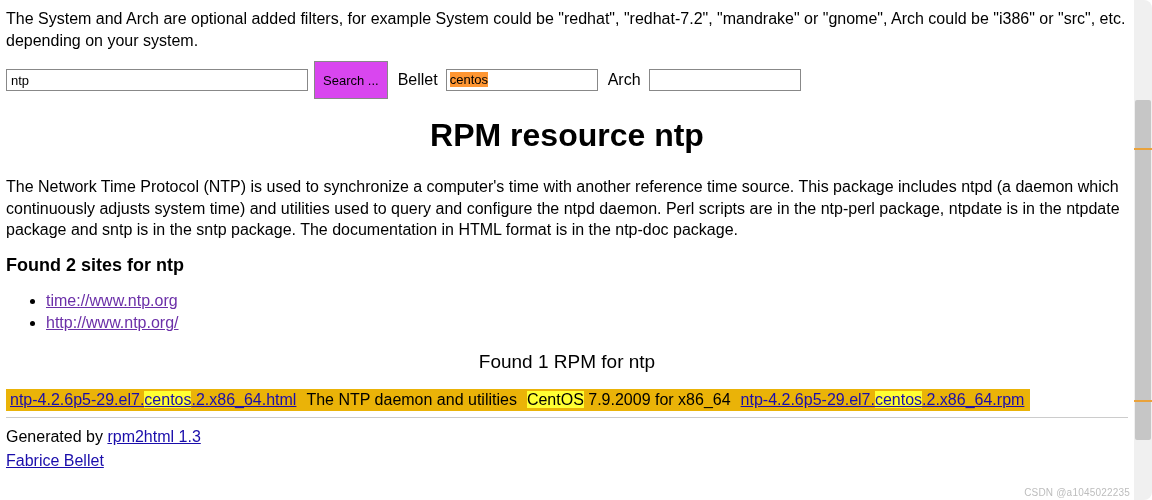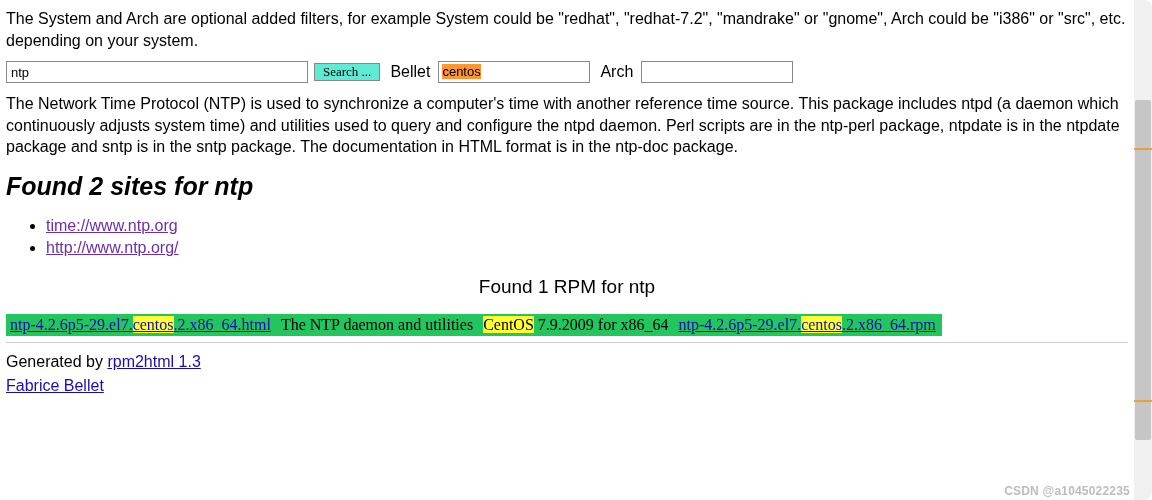--- a/index.html
+++ b/index.html
@@ -74,26 +74,25 @@
     padding: 8px 4px;
     font-size: 13px;
     font-family: Arial, sans-serif;
     box-sizing: border-box;
   }
   .q-input { width: 302px; }
   .sys-input { width: 152px; }
   .arch-input { width: 152px; }
   button.search {
     border: 1px solid #888;
-    background: #5eead4;
-    height: 18px;
+    background: #d946ef;
+    height: 38px;
     font-size: 13px;
     padding: 0 8px;
     cursor: pointer;
-    font-family: Liberation Serif, serif;
   }
   .lbl {
     font-size: 16px;
     margin: 0 2px 0 4px;
   }
   .sel-hl {
     background: #ff9632;
     color: #000;
   }
 
@@ -101,24 +100,23 @@
     text-align: center;
     font-size: 32px;
     font-weight: 700;
     margin: 18px 0 22px 0;
   }
   p.desc {
     margin: 0 0 14px 0;
     line-height: 1.35;
   }
   h2.found-sites {
-    font-size: 25px;
+    font-size: 18px;
     font-weight: 700;
     margin: 10px 0 14px 0;
-    font-style: italic;
   }
   ul.sites {
     margin: 0 0 18px 0;
     padding-left: 40px;
   }
   ul.sites li {
     line-height: 1.35;
   }
   a { color: #1a0dab; text-decoration: underline; }
   a.visited { color: #6b2fa8; }
@@ -137,40 +135,39 @@
     text-align: left;
     font-weight: 400;
     padding: 2px 6px 4px 4px;
     font-size: 16px;
   }
   table.rpm td {
     padding: 2px 6px 2px 4px;
     font-size: 16px;
     white-space: nowrap;
   }
-  .row-hl td { background: #22c55e; font-family: Liberation Serif, serif; }
+  .row-hl td { background: #eab308; }
   .kw-hl { background: #ffff33; }
 
   hr {
     border: none;
     border-top: 1px solid #ccc;
     margin: 6px 0 10px 0;
   }
   p.gen, p.auth {
     margin: 6px 0;
   }
   .watermark {
     position: absolute;
     right: 22px;
     bottom: 2px;
-    font-size: 12px;
+    font-size: 10px;
     color: #bdbdbd;
     font-family: Arial, sans-serif;
     letter-spacing: 0.2px;
-    font-weight: bold;
   }
 </style>
 </head>
 <body>
 
 <div class="viewport">
   <div class="page">
 
     <p class="intro">The System and Arch are optional added filters, for example System could be "redhat", "redhat-7.2", "mandrake" or "gnome", Arch could be "i386" or "src", etc. depending on your system.</p>
 
@@ -179,20 +176,21 @@
       <button class="search">Search ...</button>
       <span class="lbl">Bellet</span>
       <span style="position:relative; display:inline-block;">
         <input type="text" class="sys-input" style="">
         <span class="sel-hl" style="position:absolute; left:4px; top:3px; font-size:13px; font-family:Arial;">centos</span>
       </span>
       <span class="lbl">Arch</span>
       <input type="text" class="arch-input" value="" style="">
     </div>
 
+    <h1 class="title">RPM resource ntp</h1>
 
     <p class="desc">The Network Time Protocol (NTP) is used to synchronize a computer's time with another reference time source. This package includes ntpd (a daemon which continuously adjusts system time) and utilities used to query and configure the ntpd daemon. Perl scripts are in the ntp-perl package, ntpdate is in the ntpdate package and sntp is in the sntp package. The documentation in HTML format is in the ntp-doc package.</p>
 
     <h2 class="found-sites">Found 2 sites for ntp</h2>
 
     <ul class="sites">
       <li><a href="#" class="visited">time://www.ntp.org</a></li>
       <li><a href="#" class="visited">http://www.ntp.org/</a></li>
     </ul>
 

